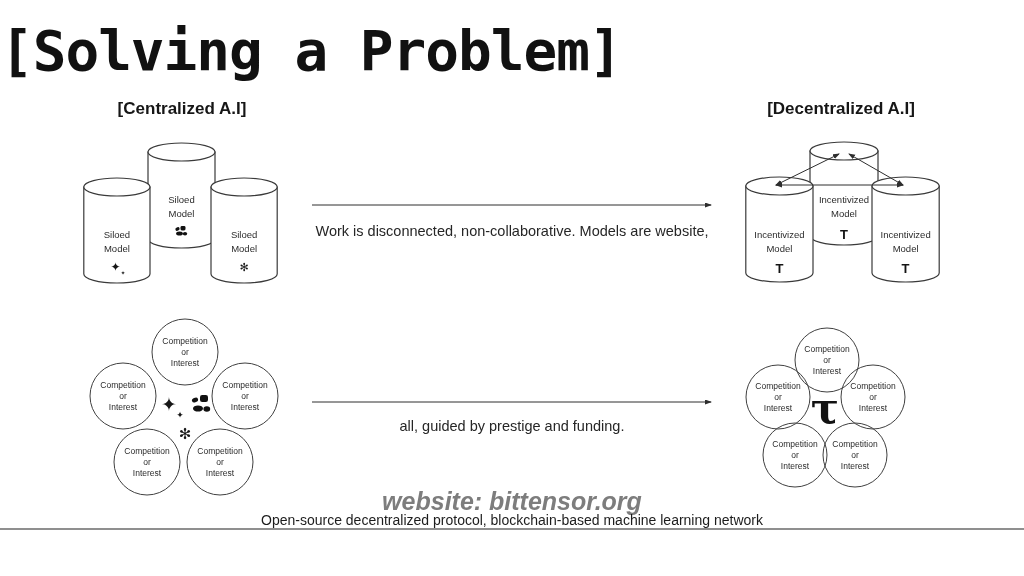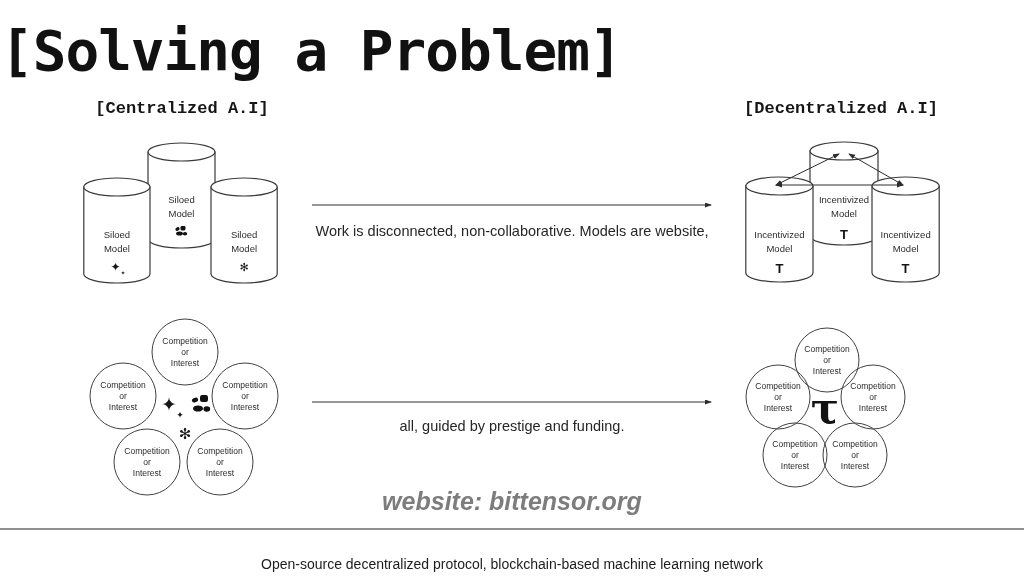--- a/index.html
+++ b/index.html
@@ -9,38 +9,38 @@
     font-family:"Liberation Sans",sans-serif;
   }
   .abs{position:absolute}
   .title{
     left:0;top:18px;width:700px;
     font-family:"DejaVu Sans Mono",monospace;font-weight:700;
     font-size:56px;letter-spacing:-1px;color:#111;
   }
   .colhead{
     top:99px;text-align:center;
-    font-family:Liberation Mono, monospace;font-weight:700;
+    font-family:Liberation Sans, sans-serif;font-weight:700;
     font-size:17px;color:#161616;
   }
   .colhead.left{left:60px;width:244px}
   .colhead.right{left:721px;width:240px}
   .desc{
     left:307px;width:410px;text-align:center;
     font-size:14.5px;line-height:20px;color:#262626;
   }
   .desc.row1{top:221px}
   .desc.row2{top:416px}
   .website{
     left:0;top:487px;width:1024px;text-align:center;
     font-size:25px;font-weight:700;color:#7d7d7d;font-style:italic;
   }
   .divider{left:0;top:528px;width:1024px;height:1.5px;background:#8f8f8f}
   .footer{
-    left:0;top:556px;width:1024px;text-align:center;
+    left:0;top:512px;width:1024px;text-align:center;
     font-size:14px;color:#1c1c1c;
   }
   svg{display:block}
   svg text{font-family:"Liberation Sans",sans-serif;fill:#2b2b2b}
   .shape{fill:#ffffff;stroke:#3a3a3a;stroke-width:1.2}
   .circ{fill:none;stroke:#404040;stroke-width:1}
   .arrow{stroke:#2e2e2e;stroke-width:1;fill:none}
   .cyl-lbl{font-size:9.5px;text-anchor:middle}
   .circ-lbl{font-size:8.5px;text-anchor:middle}
   .tau-sm{font-size:13px;font-weight:700;text-anchor:middle;fill:#141414}

